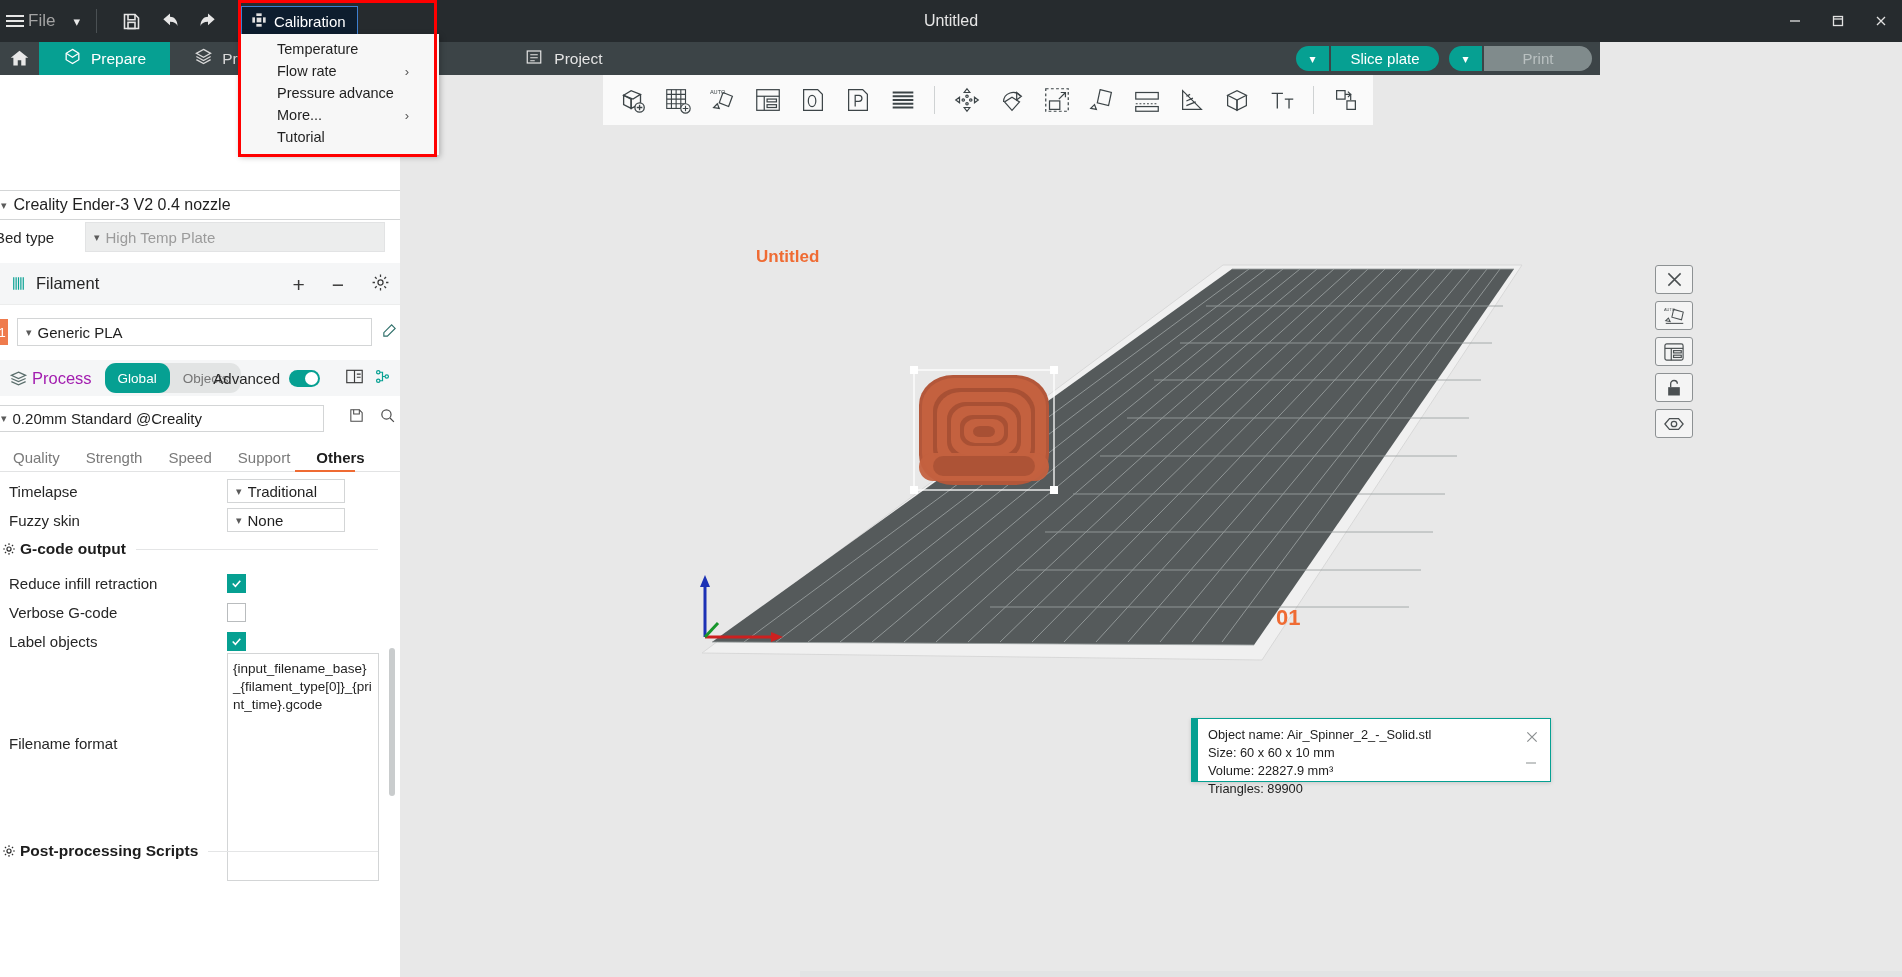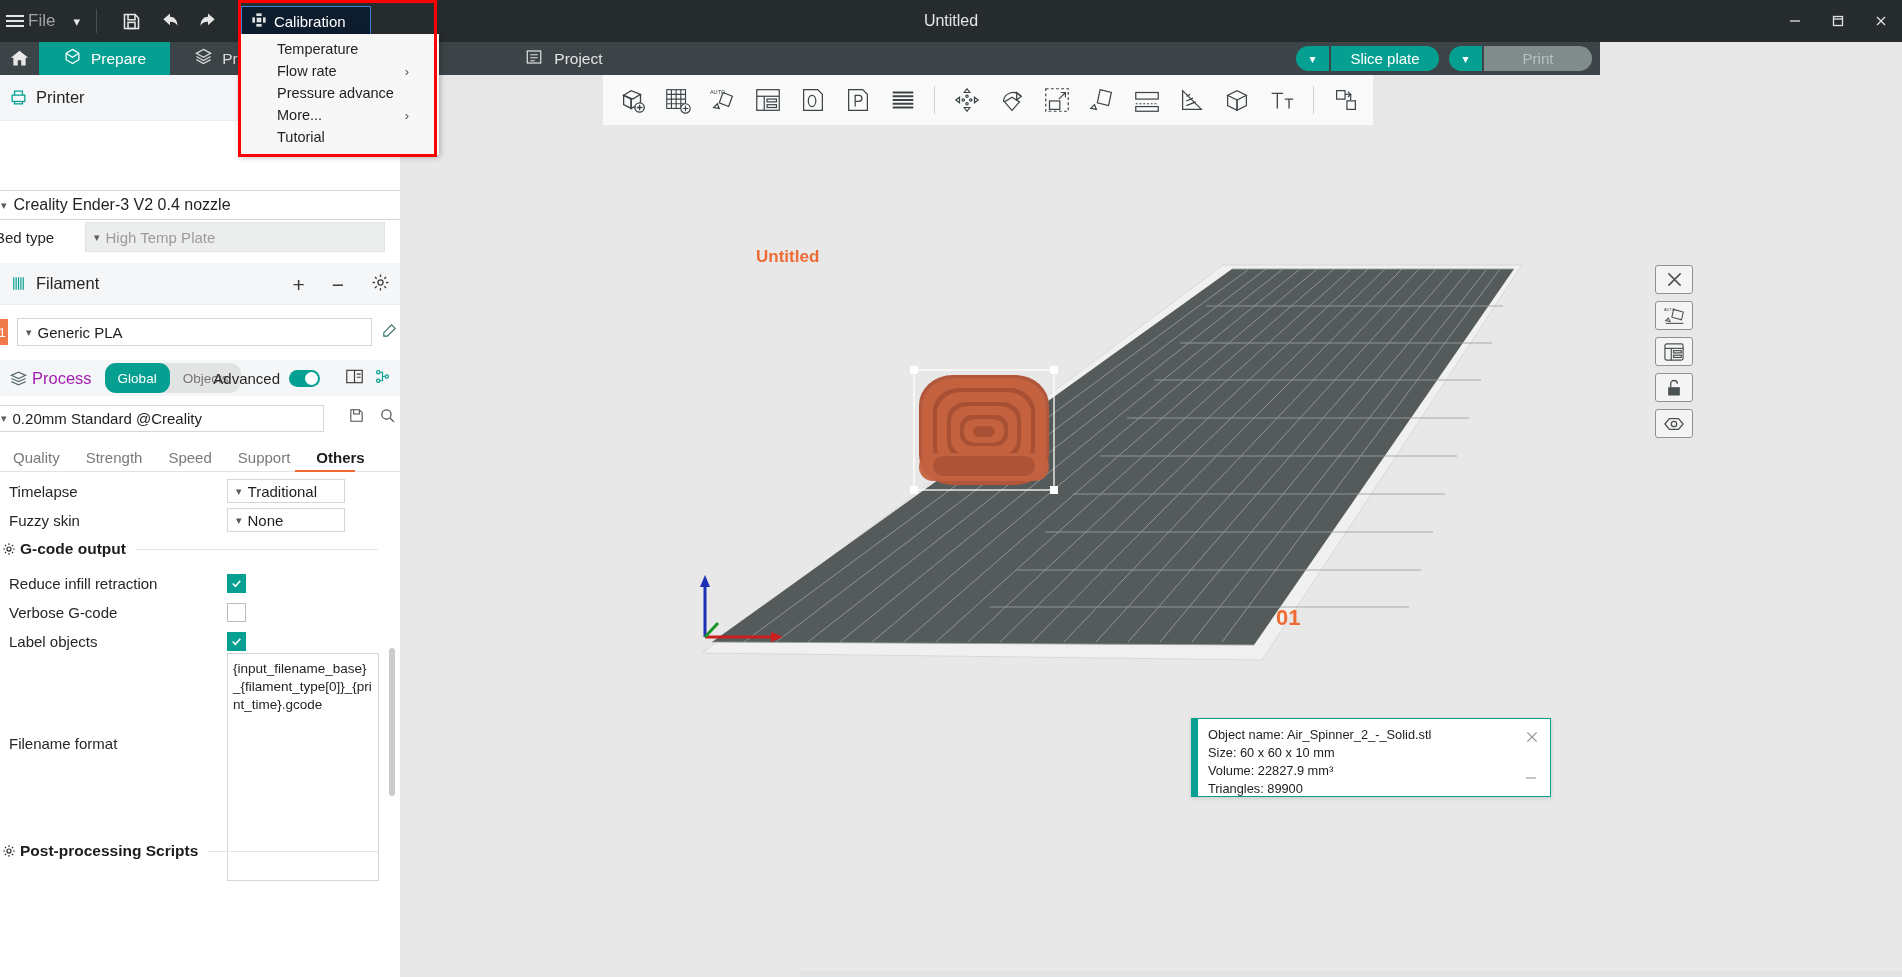--- a/index.html
+++ b/index.html
@@ -19,21 +19,21 @@
   .hamburger { width: 22px; height: 42px; display:flex; flex-direction:column;
     justify-content:center; gap:3px; cursor:pointer; }
   .hamburger i { display:block; width:18px; height:2px; background:#e6e6e6; }
   .tb-file { color:#a3a3a3; font-size:17px; }
   .tb-caret { margin-left:18px; color:#e9e9e9; font-size:13px; }
   .tb-sep { width:1px; height:24px; background:#4a5053; margin:0 16px; }
   .tb-ico { width:38px; height:42px; display:flex; align-items:center; justify-content:center; cursor:pointer; }
   .tb-ico svg { display:block; }
   .calib-btn {
     height: 31px; display:flex; align-items:center; gap:7px;
-    padding: 0 24px 0 9px; margin-left: 14px;
+    padding: 0 11px 0 9px; margin-left: 14px;
     background:#0d1d2e; border:1px solid #3d7fd0; color:#fff; font-size:15px;
     cursor:pointer;
   }
   .tb-title {
     position:absolute; left:0; right:0; text-align:center; color:#e6e6e6;
     font-size:16px; pointer-events:none;
   }
   .tb-winbtns { position:absolute; right:0; top:0; height:42px; display:flex; }
   .winbtn { width:43px; height:42px; display:flex; align-items:center;
     justify-content:center; color:#e2e2e2; cursor:pointer; }
@@ -191,21 +191,21 @@
   .plate-num { position:absolute; left:876px; top:530px; color:#ef6b33;
     font-size:22px; font-weight:bold; }
 
   .vp-right { position:absolute; right:209px; top:190px; display:flex;
     flex-direction:column; gap:7px; }
   .vp-rbtn { width:38px; height:29px; background:#f4f4f4; border:1px solid #8d9193;
     border-radius:3px; display:flex; align-items:center; justify-content:center; cursor:pointer; }
 
   
   .tooltip {
-    position:absolute; left:791px; top:643px; width:360px; height:79px;
+    position:absolute; left:791px; top:643px; width:360px; height:64px;
     background:#fff; border:1px solid #06a092; display:flex;
     box-shadow:0 1px 4px rgba(0,0,0,.15);
   }
   .tt-bar { width:6px; background:#06a092; }
   .tt-body { flex:1; padding:7px 0 0 10px; font-size:12.8px; color:#1d1d1d; line-height:1.42; }
   .tt-close { position:absolute; right:10px; top:10px; cursor:pointer; color:#8b8f90; }
   .tt-min { position:absolute; right:12px; bottom:10px; cursor:pointer; color:#b0b4b5; font-size:14px; }
 
   .statusbar { position:absolute; left:400px; bottom:0; width:1502px; height:6px; background:#e2e3e4; }
 </style>
@@ -337,29 +337,20 @@
       </div>
       <div class="splitbtn disabled">
         <div class="caretpart">▾</div>
         <div class="mainpart">Print</div>
       </div>
     </div>
   </div>
 
   <div class="sidebar">
 
-    <div class="sb-sechead" style="position:absolute;top:0;width:400px">
-      <span class="ic">
-        <svg width="19" height="19" viewBox="0 0 24 24" fill="none" stroke="#06a092" stroke-width="1.6">
-          <rect x="4" y="9" width="16" height="8"></rect>
-            <path d="M7 9V4h10v5M7 17v3h10v-3"></path>
-          </svg>
-      </span>
-      <span class="tx">Printer</span>
-    </div>
 
     <div class="printer-name">
       <span class="chev">▾</span>
       <span>Creality Ender-3 V2 0.4 nozzle</span>
     </div>
 
     <div class="bedtype-row">
       <span class="sb-lbl">Bed type</span>
       <div class="combo greyed bedtype-combo">
         <span class="chev">▾</span>

